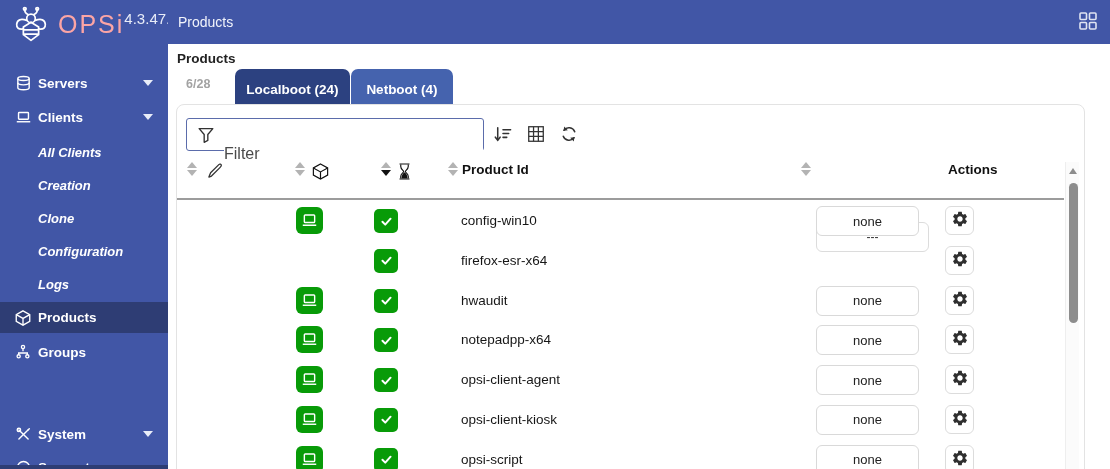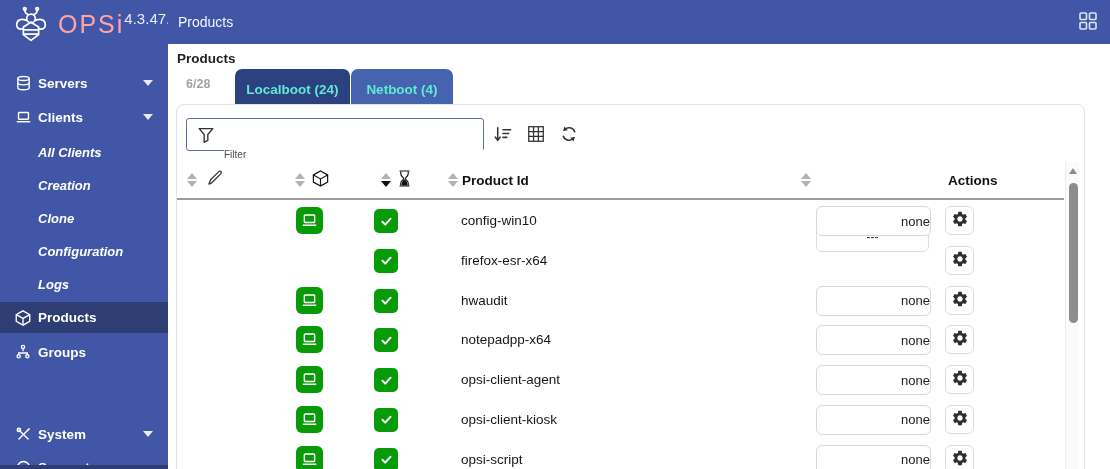--- a/index.html
+++ b/index.html
@@ -21,48 +21,48 @@
 
   
   .topbar { position:absolute; left:168px; top:0; width:942px; height:44px; background:#4156a6; }
   .topbar-title { position:absolute; left:10px; top:14px; font-size:14px; color:#f2f4fb; }
   .apps-btn { position:absolute; right:11px; top:11px; width:22px; height:22px; cursor:pointer; background:none; border:none; }
 
   
   .main { position:absolute; left:168px; top:44px; width:942px; height:425px; background:#fff; }
   .breadcrumb { position:absolute; left:9px; top:7px; font-size:13.5px; font-weight:700; color:#222; }
   .tab-counter { position:absolute; left:18px; top:33px; font-size:12.5px; font-weight:700; color:#a3a3a3; }
-  .tab { position:absolute; top:25px; height:40px; border:none; border-radius:7px 7px 0 0; color:#5eead4; font-size:13.5px; font-weight:700; font-family:"Liberation Sans",sans-serif; cursor:pointer; }
+  .tab { position:absolute; top:25px; height:40px; border:none; border-radius:7px 7px 0 0; color:#ffffff; font-size:13.5px; font-weight:700; font-family:"Liberation Sans",sans-serif; cursor:pointer; }
   .tab-active { left:67px; width:115px; background:#2c4180; }
   .tab-inactive { left:183px; width:102px; background:#4563ae; }
 
   
   .card { position:absolute; left:8px; top:60px; width:909px; height:380px; background:#fff; border:1px solid #e3e3e3; border-radius:8px 8px 0 0; overflow:hidden; }
   .filter-wrap { position:absolute; left:9px; top:13px; width:298px; height:33px; border:1.5px solid #5b6cab; border-radius:3px; display:flex; align-items:center; background:#fff; }
   .filter-wrap .ficon { margin-left:9px; width:20px; height:20px; }
-  .filter-input { border:none; outline:none; flex:1; margin-left:8px; font-size:10px; color:#701a75; font-family:"Liberation Sans",sans-serif;margin-top:39px; }
+  .filter-input { border:none; outline:none; flex:1; margin-left:8px; font-size:16px; color:#701a75; font-family:"Liberation Sans",sans-serif;margin-top:39px; }
   .filter-input::placeholder { color:#4a4a4a; opacity:1; }
   .tool-btn { position:absolute; top:19px; width:22px; height:22px; background:none; border:none; cursor:pointer; padding:0; }
 
   .thead { position:absolute; left:0; top:57px; width:909px; height:36px; }
-  .hcell { position:absolute; top:0; height:36px; display:flex; align-items:center; }
+  .hcell { position:absolute; top:0; height:36px; display:flex; }
   .sorters { display:inline-flex; flex-direction:column; gap:2px; cursor:pointer; }
   .tri-up { width:0; height:0; border-left:5px solid transparent; border-right:5px solid transparent; border-bottom:6px solid #b3b3b3; }
   .tri-down { width:0; height:0; border-left:5px solid transparent; border-right:5px solid transparent; border-top:6px solid #b3b3b3; }
   .tri-down.active { border-top-color:#111; }
   .h-label { font-size:13.5px; font-weight:700; color:#111; }
   .head-underline { position:absolute; left:0; top:93px; width:887px; height:2px; background:#9c9c9c; }
   .head-select { position:absolute; left:639px; top:60px; width:113px; height:30px; border:1px solid #dcdcdc; border-radius:6px; background:#fff; font-size:12px; color:#333; cursor:pointer; font-family:"Liberation Sans",sans-serif; }
 
   .tbody { position:absolute; left:0; top:96px; width:887px; }
   .trow { position:relative; height:39.8px; }
   .cell-laptop { position:absolute; left:119px; top:6px; width:27px; height:27px; background:#089b08; border-radius:6px; display:flex; align-items:center; justify-content:center; }
   .cell-check { position:absolute; left:197px; top:8px; width:24px; height:24px; background:#089b08; border-radius:5px; display:flex; align-items:center; justify-content:center; cursor:pointer; }
   .pid { position:absolute; left:284px; top:0; line-height:39.8px; font-size:13.5px; color:#161616; cursor:pointer; }
-  .action-btn { position:absolute; left:639px; top:5px; width:115px; height:30px; border:1px solid #d9d9d9; border-radius:6px; background:#fff; font-size:13px; color:#222; cursor:pointer; font-family:"Liberation Sans",sans-serif;text-align:right; }
+  .action-btn { position:absolute; left:639px; top:5px; width:103px; height:30px; border:1px solid #d9d9d9; border-radius:6px; background:#fff; font-size:13px; color:#222; cursor:pointer; font-family:"Liberation Sans",sans-serif; }
   .gear-btn { position:absolute; left:768px; top:5px; width:29px; height:29px; border:1px solid #dcdcdc; border-radius:6px; background:#fff; cursor:pointer; display:flex; align-items:center; justify-content:center; padding:0; }
 
   .vscroll { position:absolute; left:888px; top:57px; width:14px; height:323px; background:#fbfbfb; border-left:1px solid #eee; }
   .vscroll .arrow-up { position:absolute; left:3px; top:6px; width:0; height:0; border-left:4px solid transparent; border-right:4px solid transparent; border-bottom:6px solid #8d8d8d; }
   .vscroll .thumb { position:absolute; left:2.5px; top:21px; width:9px; height:140px; border-radius:4.5px; background:#8d8d8d; }
 </style>
 </head>
 <body>
 
 <div class="stage">

